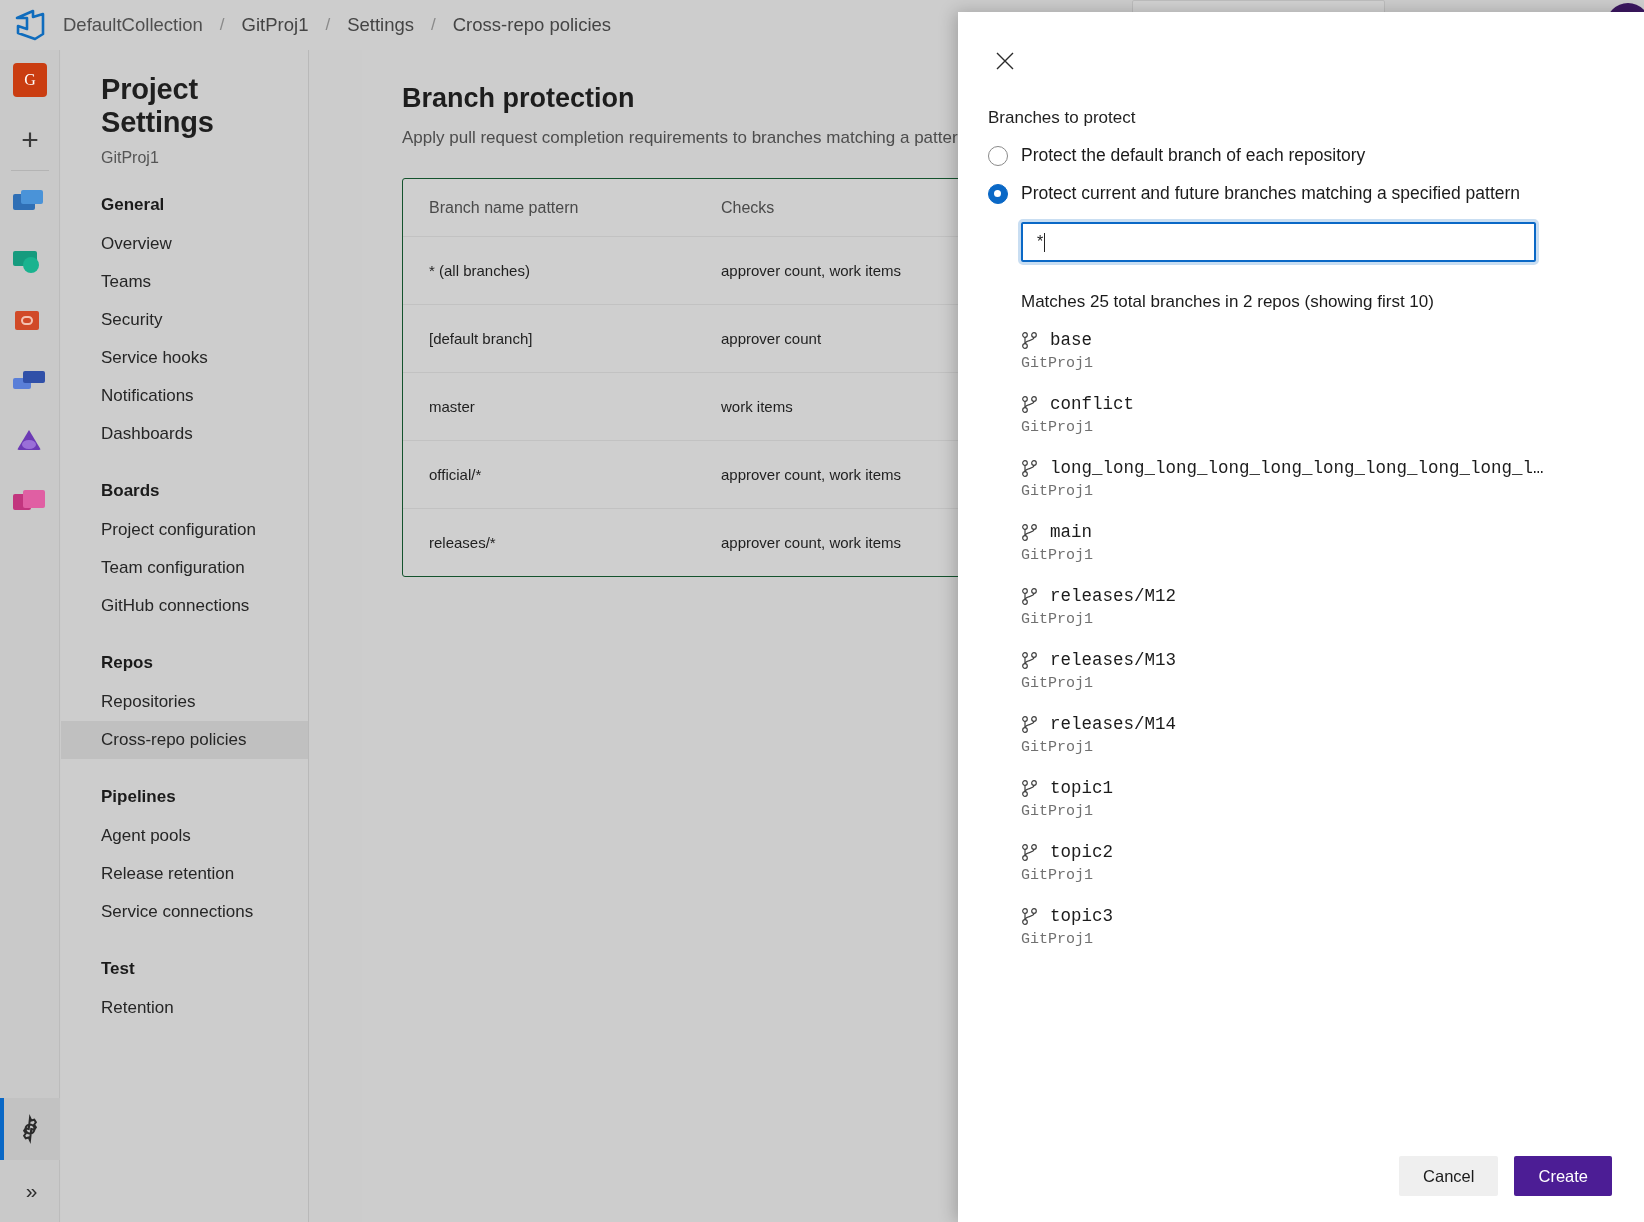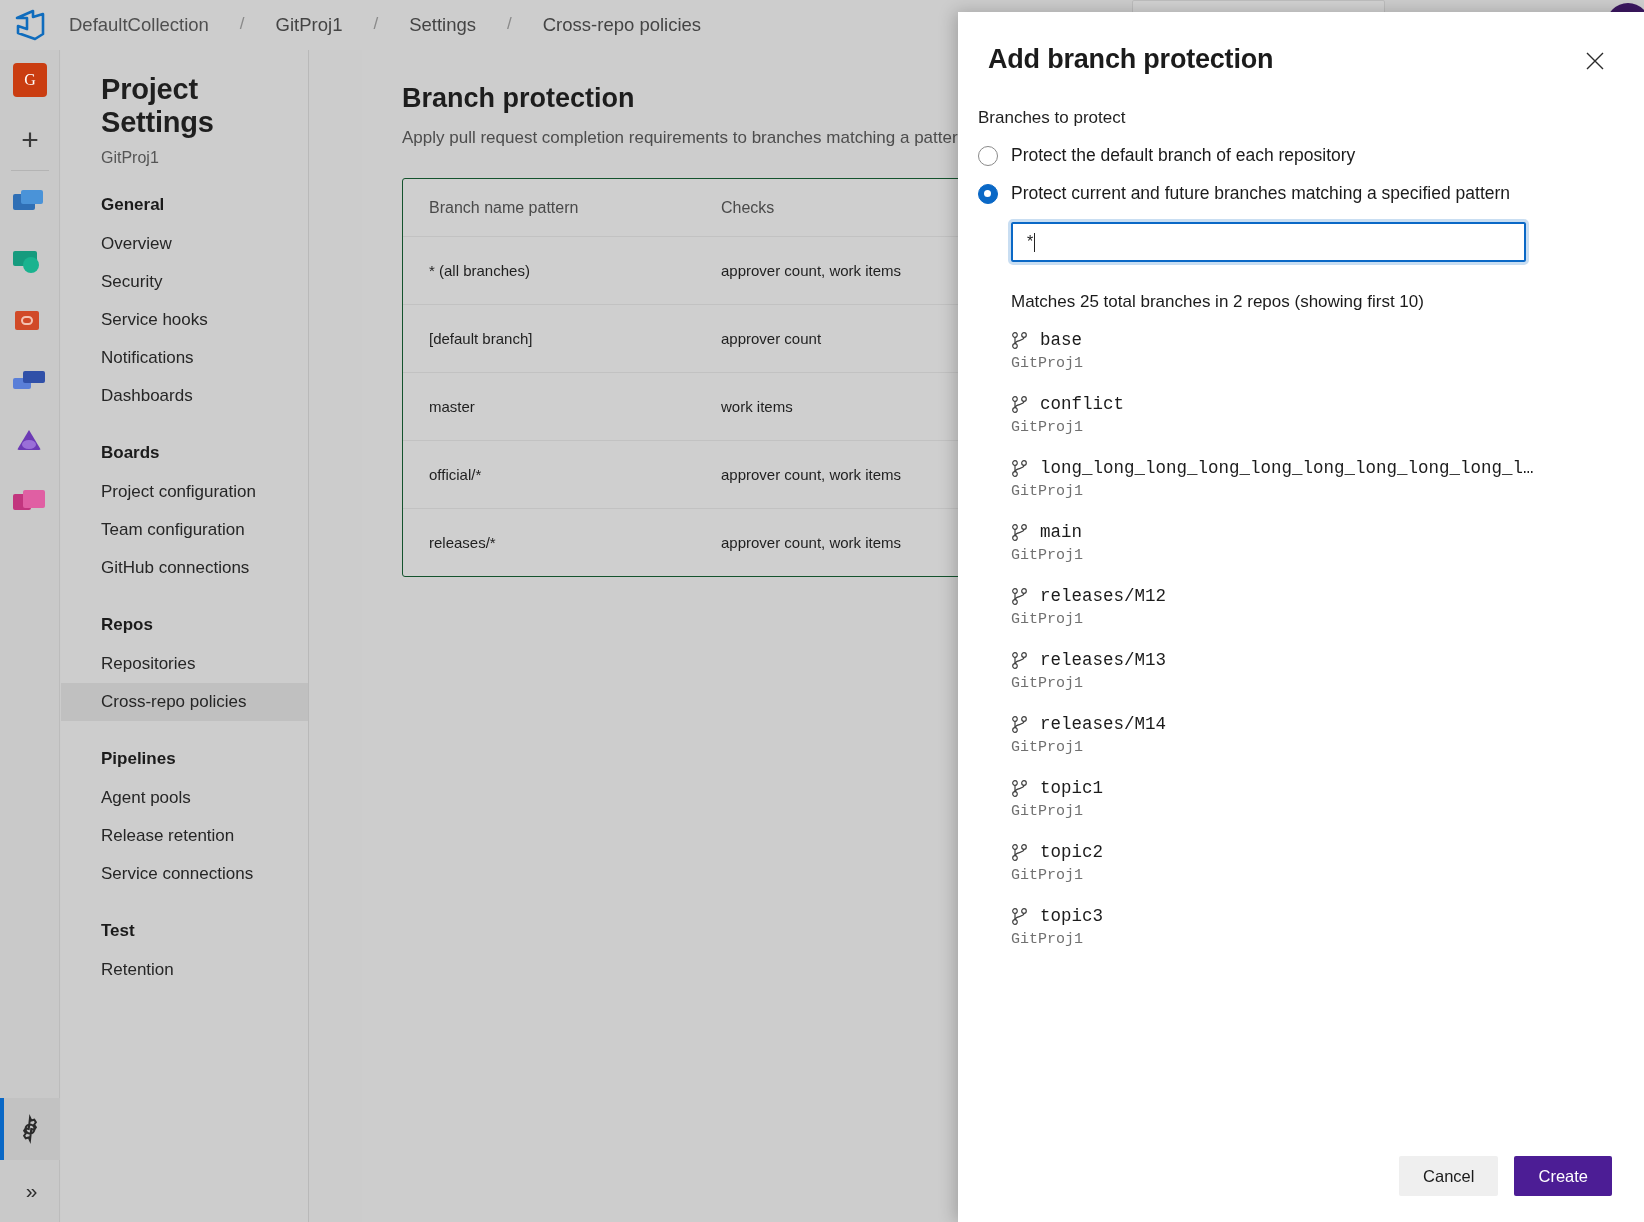--- a/index.html
+++ b/index.html
@@ -12,21 +12,21 @@
   #root { position: relative; width: 1644px; height: 1222px; }
 
   
   .topbar {
     position: absolute; top: 0; left: 0; width: 1644px; height: 50px;
     background: #cdcdcd;
     display: flex; align-items: center;
   }
   .logo-cell { width: 60px; height: 50px; display:flex; align-items:center; justify-content:center; }
   .logo-cell svg { display:block; }
-  .crumbs { display: flex; gap: 15px; font-size: 18.5px; color: #4a4a4a; margin-left: 6px; }
+  .crumbs { display: flex; align-items: center; gap: 1px; font-size: 18.5px; color: #4a4a4a; }
   .crumb { padding: 0 3px; color: #444; white-space: nowrap; }
   .crumb.first { color: #4f4f4f; }
   .crumb-sep { color: #8a8a8a; padding: 0 13px; font-size: 17px; }
   .searchbox {
     position: absolute; top: 0px; left: 1132px; width: 253px; height: 32px;
     border: 1px solid #bdbdbd; border-radius: 2px; background: #d2d2d2;
   }
   .avatar-top {
     position: absolute; top: 3px; left: 1606px; width: 44px; height: 44px;
     border-radius: 50%; background: #3b1760;
@@ -93,21 +93,21 @@
   .panel {
     position: absolute; top: 12px; left: 958px; width: 686px; height: 1210px;
     background: #ffffff; box-shadow: -3px 0 16px rgba(0,0,0,.22);
   }
   .panel-head { padding: 32px 32px 0 30px; display:flex; align-items:flex-start; justify-content:space-between; }
   .panel-title { font-size: 27px; font-weight: 600; color: #1b1b1b; letter-spacing: -.2px; }
   .close-btn {
     width: 34px; height: 34px; display:flex; align-items:center; justify-content:center;
     cursor: pointer; color: #333;
   }
-  .panel-body { padding: 0 20px; }
+  .panel-body { padding: 0 30px; }
   .field-label { font-size: 17px; color: #1f1f1f; margin-top: 30px; }
   .radio-row { display:flex; align-items:center; gap: 13px; margin-top: 17px; cursor: pointer; }
   .radio {
     width: 20px; height: 20px; border-radius: 50%; border: 1.6px solid #8a8a8a;
     background: #fff; flex: none; position: relative;
   }
   .radio.checked { border-color: #0a68c6; background: #0a68c6; }
   .radio.checked::after {
     content:""; position:absolute; left: 5px; top: 5px; width: 7px; height: 7px;
     border-radius: 50%; background: #fff;
@@ -218,20 +218,21 @@
       </div>
     </div>
   </div>
 
   <div class="navpane">
     <div class="nav-title">Project Settings</div>
     <div class="nav-sub">GitProj1</div>
 
     <div class="nav-group">General</div>
     <div class="nav-item">Overview</div>
+    <div class="nav-item">Teams</div>
     <div class="nav-item">Security</div>
     <div class="nav-item">Service hooks</div>
     <div class="nav-item">Notifications</div>
     <div class="nav-item">Dashboards</div>
 
     <div class="nav-group">Boards</div>
     <div class="nav-item">Project configuration</div>
     <div class="nav-item">Team configuration</div>
     <div class="nav-item">GitHub connections</div>
 
@@ -275,21 +276,20 @@
       </div>
       <div class="tr">
         <div class="td c1">releases/*</div>
         <div class="td c2">approver count, work items</div>
       </div>
     </div>
   </div>
 
   <div class="panel">
     <div class="panel-head">
-      <div class="panel-title">Add branch protection</div>
       <div class="close-btn">
         <svg width="22" height="22" viewBox="0 0 22 22">
           <path d="M3 3 L19 19 M19 3 L3 19" stroke="#2b2b2b" stroke-width="1.4" fill="none"></path>
         </svg>
       </div>
     </div>
 
     <div class="panel-body">
       <div class="field-label">Branches to protect</div>
 

